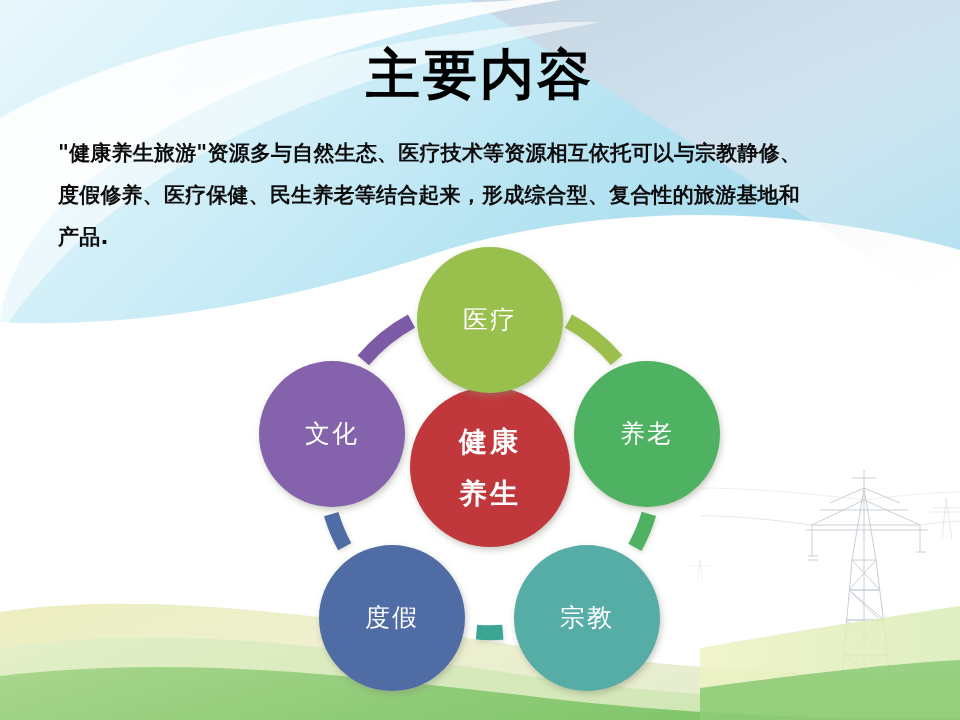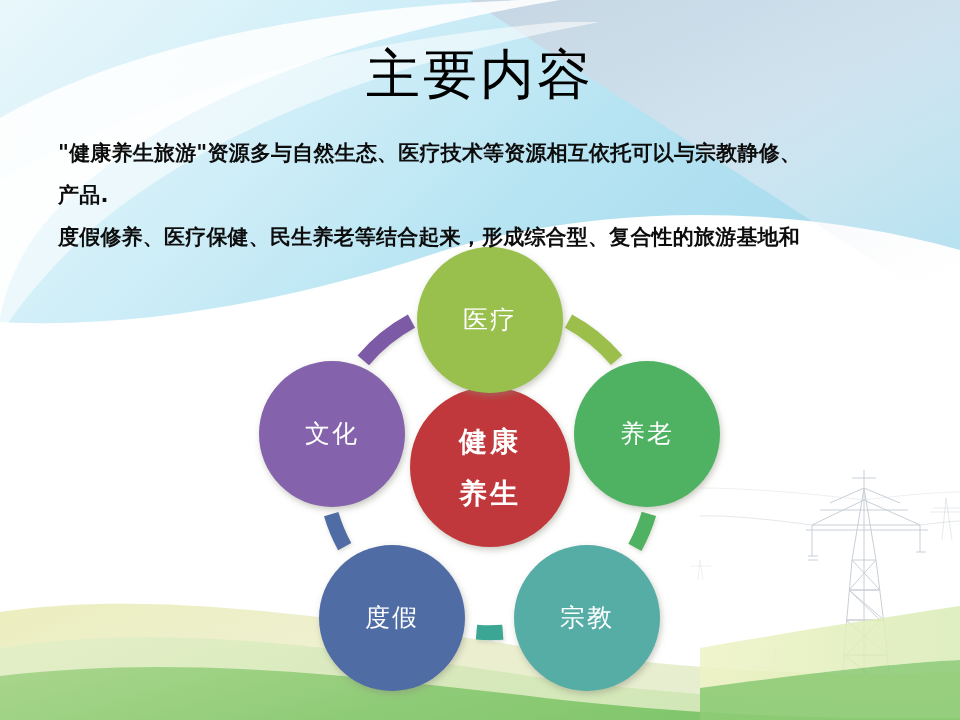--- a/index.html
+++ b/index.html
@@ -32,21 +32,21 @@
 
   
   #title {
     position: absolute;
     left: 0;
     top: 44px;
     width: 960px;
     text-align: center;
     font-size: 54px;
     line-height: 62px;
-    font-weight: normal;
+    font-weight: bold;
     color: #000000;
     letter-spacing: 3px;
     z-index: 20;
     white-space: nowrap;
   }
 
   
   #body-text {
     position: absolute;
     left: 58px;
@@ -195,22 +195,22 @@
     <path d="M0,676 C180,654 360,676 545,698 C700,716 850,720 960,718 L960,720 L0,720 Z" fill="url(#hillGreen)"></path>
 
     <path d="M700,648 C790,632 880,618 960,606 L960,660 C880,664 790,676 700,688 Z" fill="url(#greenBandTop)" opacity="0.85"></path>
     <path d="M700,688 C790,676 880,664 960,660 L960,720 L700,720 Z" fill="#8ecb76" opacity="0.9"></path>
   </svg>
 
   <div id="title">主要内容</div>
 
   <div id="body-text">
     <span class="line">"健康养生旅游"资源多与自然生态、医疗技术等资源相互依托可以与宗教静修、</span>
+    <span class="line">度假修养、医疗保健、民生养老等结合起来，形成综合型、复合性的旅游基地和</span>
     <span class="line">产品.</span>
-    <span class="line">度假修养、医疗保健、民生养老等结合起来，形成综合型、复合性的旅游基地和</span>
   </div>
 
   <div id="diagram">
     <svg viewBox="0 0 470 460" xmlns="http://www.w3.org/2000/svg">
       <defs>
         <filter id="nodeShadow" x="-40%" y="-40%" width="180%" height="180%">
           <feDropShadow dx="1.5" dy="3" stdDeviation="3" flood-color="#8a8a78" flood-opacity="0.45"></feDropShadow>
         </filter>
         <filter id="arcShadow" x="-30%" y="-30%" width="160%" height="160%">
           <feDropShadow dx="1" dy="2" stdDeviation="2" flood-color="#8a8a78" flood-opacity="0.3"></feDropShadow>

